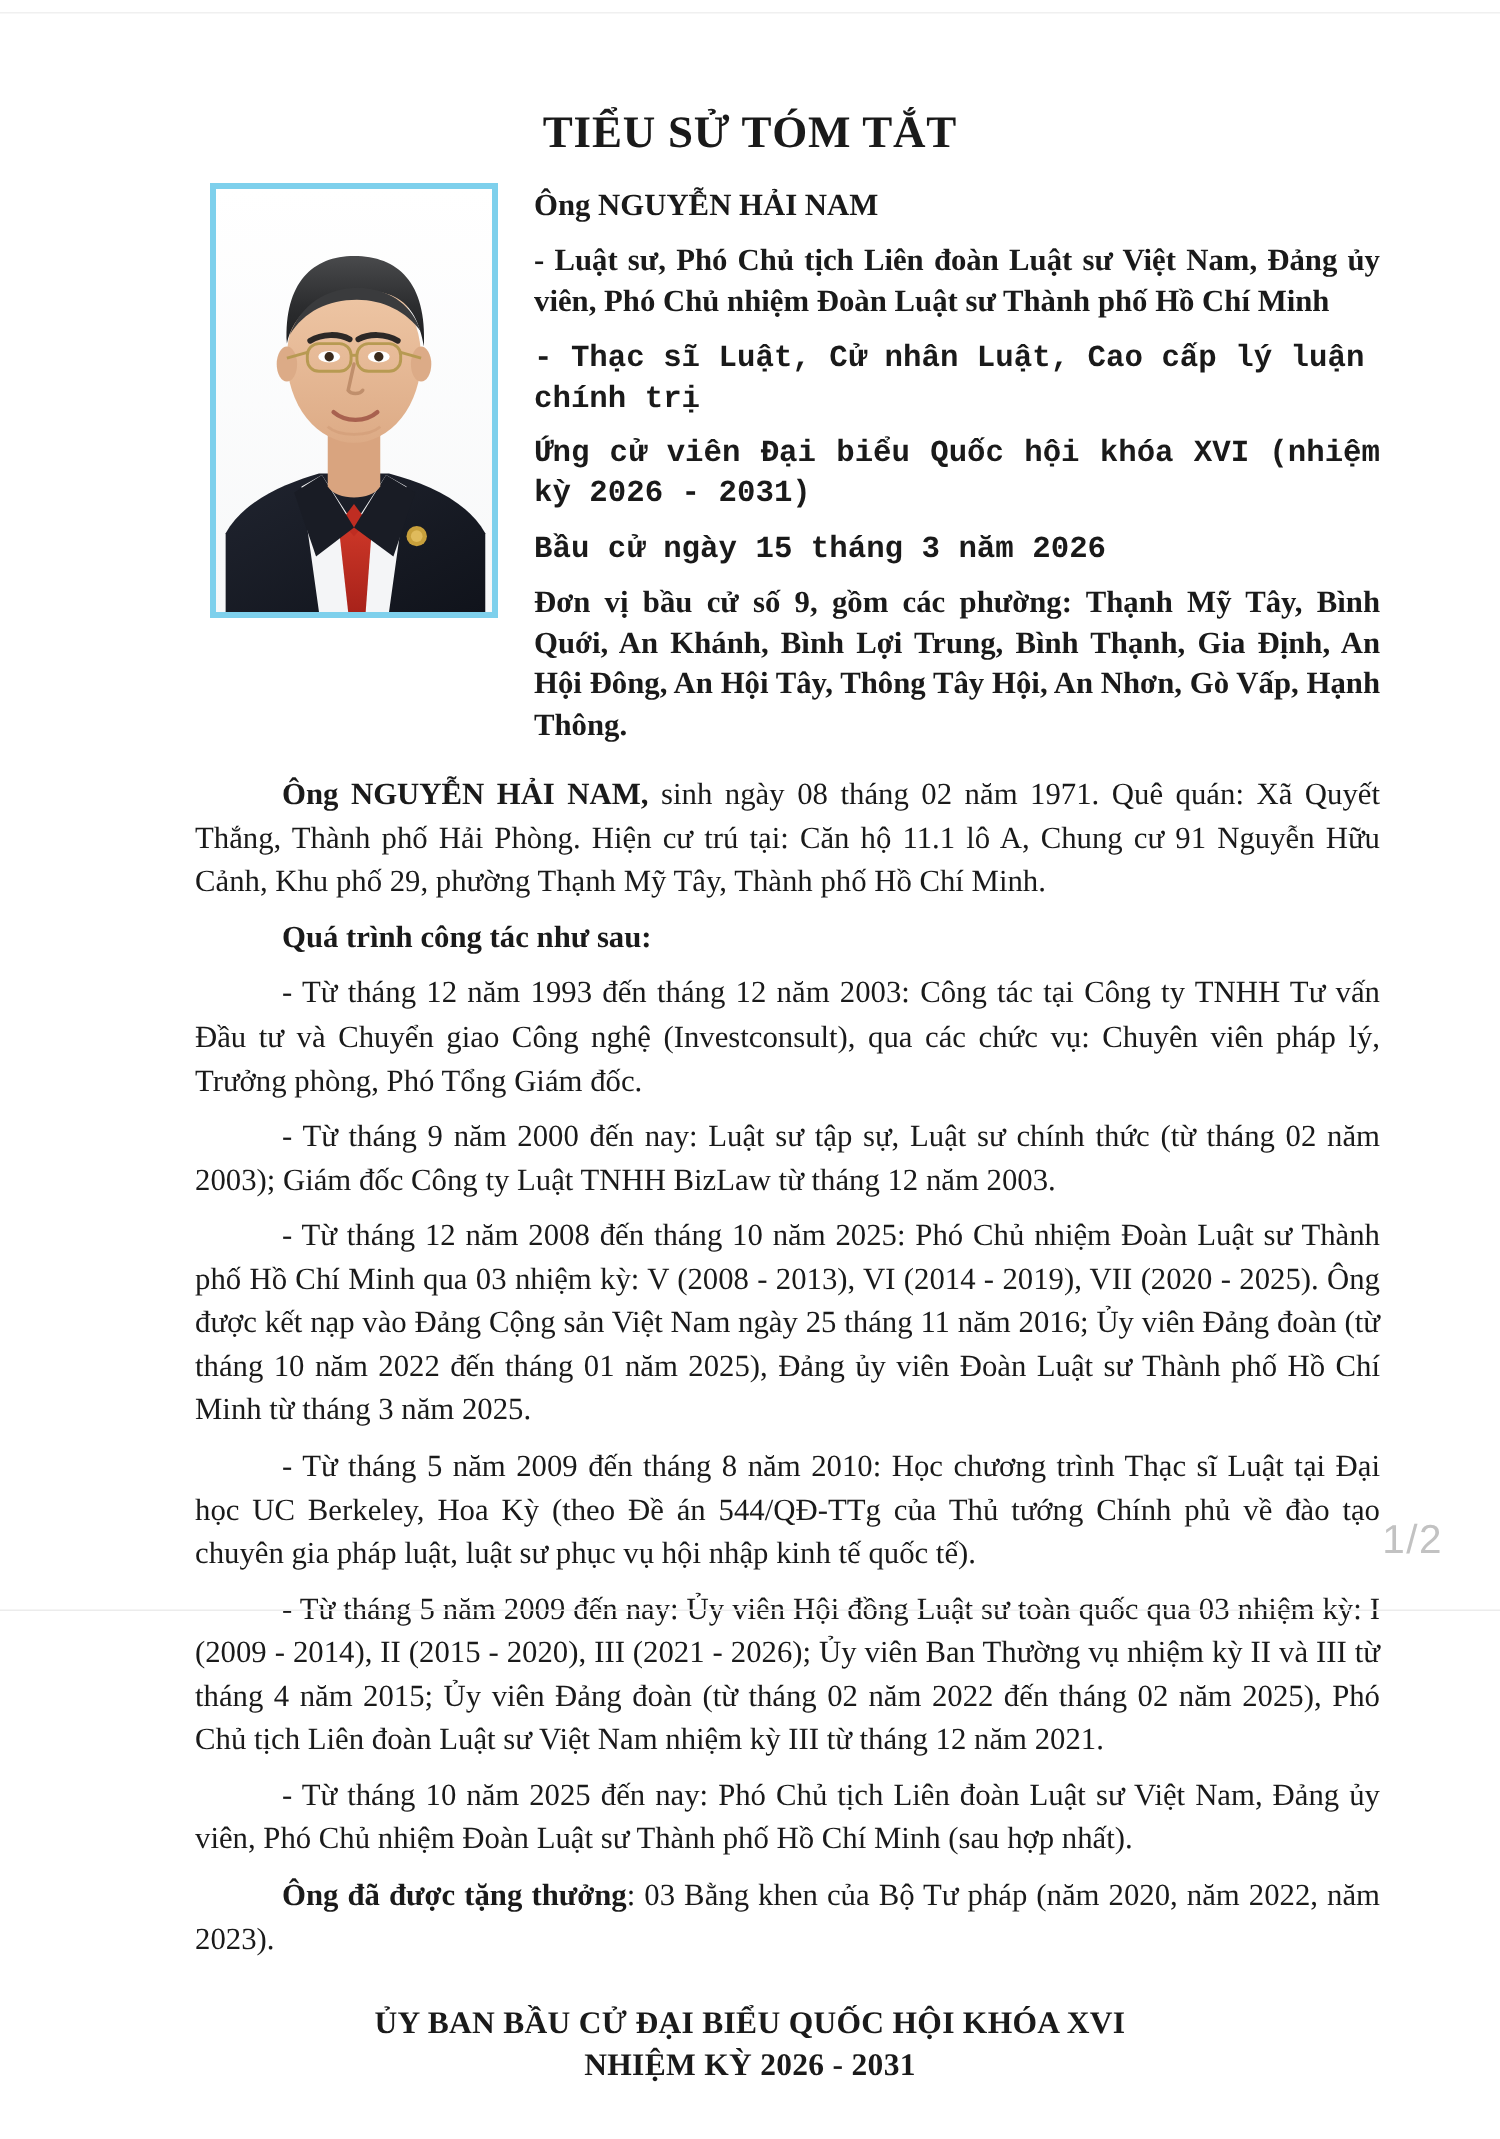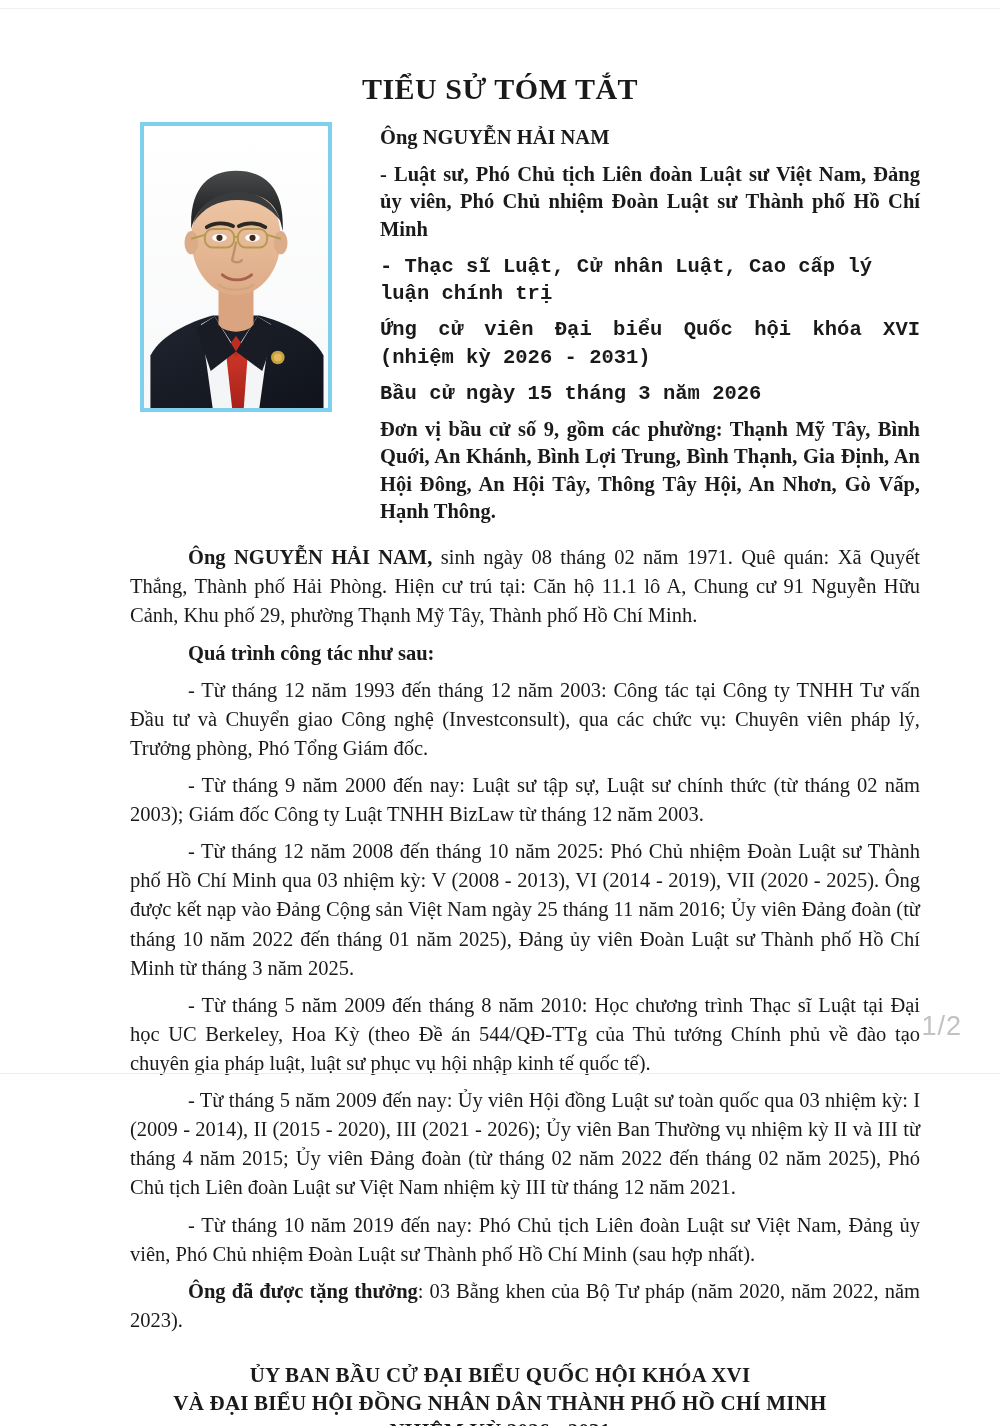--- a/index.html
+++ b/index.html
@@ -46,21 +46,20 @@
     margin: 0 0 16px 0;
     font-family: "Liberation Serif", "DejaVu Serif", serif;
   }
 
   
   .top-block {
     display: flex;
     align-items: flex-start;
     padding: 0 80px 0 140px;
     box-sizing: border-box;
-    gap: 24px;
   }
   .photo-frame {
     flex: 0 0 auto;
     width: 192px;
     height: 290px;
     border: 4px solid #7ed0ec;
     box-sizing: border-box;
     background: #ffffff;
     margin-right: 24px;
     overflow: hidden;
@@ -234,29 +233,28 @@
 
     <p><b>Ông NGUYỄN HẢI NAM,</b><span> sinh ngày 08 tháng 02 năm 1971. Quê quán: Xã Quyết Thắng, Thành phố Hải Phòng. Hiện cư trú tại: Căn hộ 11.1 lô A, Chung cư 91 Nguyễn Hữu Cảnh, Khu phố 29, phường Thạnh Mỹ Tây, Thành phố Hồ Chí Minh.</span></p>
 
     <p><b>Quá trình công tác như sau:</b></p>
 
     <p>- Từ tháng 12 năm 1993 đến tháng 12 năm 2003: Công tác tại Công ty TNHH Tư vấn Đầu tư và Chuyển giao Công nghệ (Investconsult), qua các chức vụ: Chuyên viên pháp lý, Trưởng phòng, Phó Tổng Giám đốc.</p>
     <p>- Từ tháng 9 năm 2000 đến nay: Luật sư tập sự, Luật sư chính thức (từ tháng 02 năm 2003); Giám đốc Công ty Luật TNHH BizLaw từ tháng 12 năm 2003.</p>
     <p>- Từ tháng 12 năm 2008 đến tháng 10 năm 2025: Phó Chủ nhiệm Đoàn Luật sư Thành phố Hồ Chí Minh qua 03 nhiệm kỳ: V (2008 - 2013), VI (2014 - 2019), VII (2020 - 2025). Ông được kết nạp vào Đảng Cộng sản Việt Nam ngày 25 tháng 11 năm 2016; Ủy viên Đảng đoàn (từ tháng 10 năm 2022 đến tháng 01 năm 2025), Đảng ủy viên Đoàn Luật sư Thành phố Hồ Chí Minh từ tháng 3 năm 2025.</p>
     <p>- Từ tháng 5 năm 2009 đến tháng 8 năm 2010: Học chương trình Thạc sĩ Luật tại Đại học UC Berkeley, Hoa Kỳ (theo Đề án 544/QĐ-TTg của Thủ tướng Chính phủ về đào tạo chuyên gia pháp luật, luật sư phục vụ hội nhập kinh tế quốc tế).</p>
     <p>- Từ tháng 5 năm 2009 đến nay: Ủy viên Hội đồng Luật sư toàn quốc qua 03 nhiệm kỳ: I (2009 - 2014), II (2015 - 2020), III (2021 - 2026); Ủy viên Ban Thường vụ nhiệm kỳ II và III từ tháng 4 năm 2015; Ủy viên Đảng đoàn (từ tháng 02 năm 2022 đến tháng 02 năm 2025), Phó Chủ tịch Liên đoàn Luật sư Việt Nam nhiệm kỳ III từ tháng 12 năm 2021.</p>
-    <p>- Từ tháng 10 năm 2019 đến nay: Phó Chủ tịch Liên đoàn Luật sư Việt Nam, Đảng ủy viên, Phó Chủ nhiệm Đoàn Luật sư Thành phố Hồ Chí Minh (sau hợp nhất).</p>
+    <p>- Từ tháng 10 năm 2025 đến nay: Phó Chủ tịch Liên đoàn Luật sư Việt Nam, Đảng ủy viên, Phó Chủ nhiệm Đoàn Luật sư Thành phố Hồ Chí Minh (sau hợp nhất).</p>
 
     <p><b>Ông đã được tặng thưởng</b><span>: 03 Bằng khen của Bộ Tư pháp (năm 2020, năm 2022, năm 2023).</span></p>
 
   </div>
 
   <div class="footer">
     <div>ỦY BAN BẦU CỬ ĐẠI BIỂU QUỐC HỘI KHÓA XVI</div>
-    <div>VÀ ĐẠI BIỂU HỘI ĐỒNG NHÂN DÂN THÀNH PHỐ HỒ CHÍ MINH</div>
     <div>NHIỆM KỲ 2026 - 2031</div>
   </div>
 
   <div class="page-number">1/2</div>
 
   <div class="edge-line-bottom"></div>
 
 </div>
 
 </body></html>

